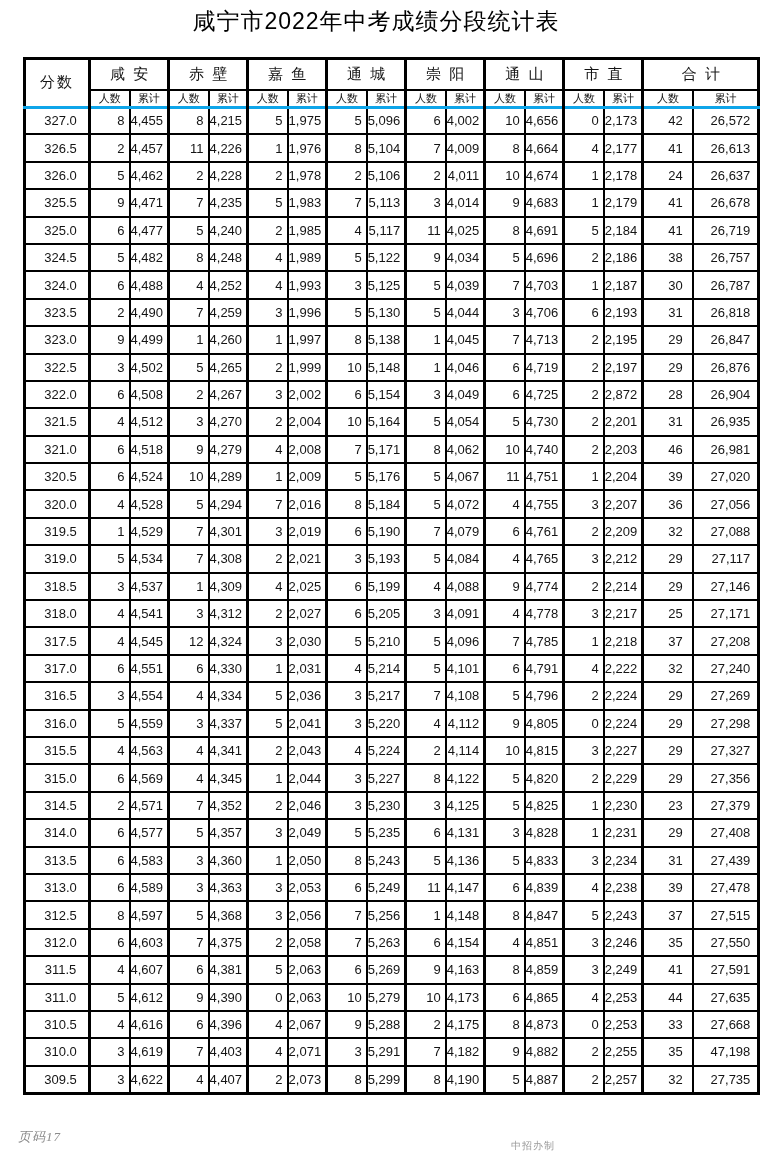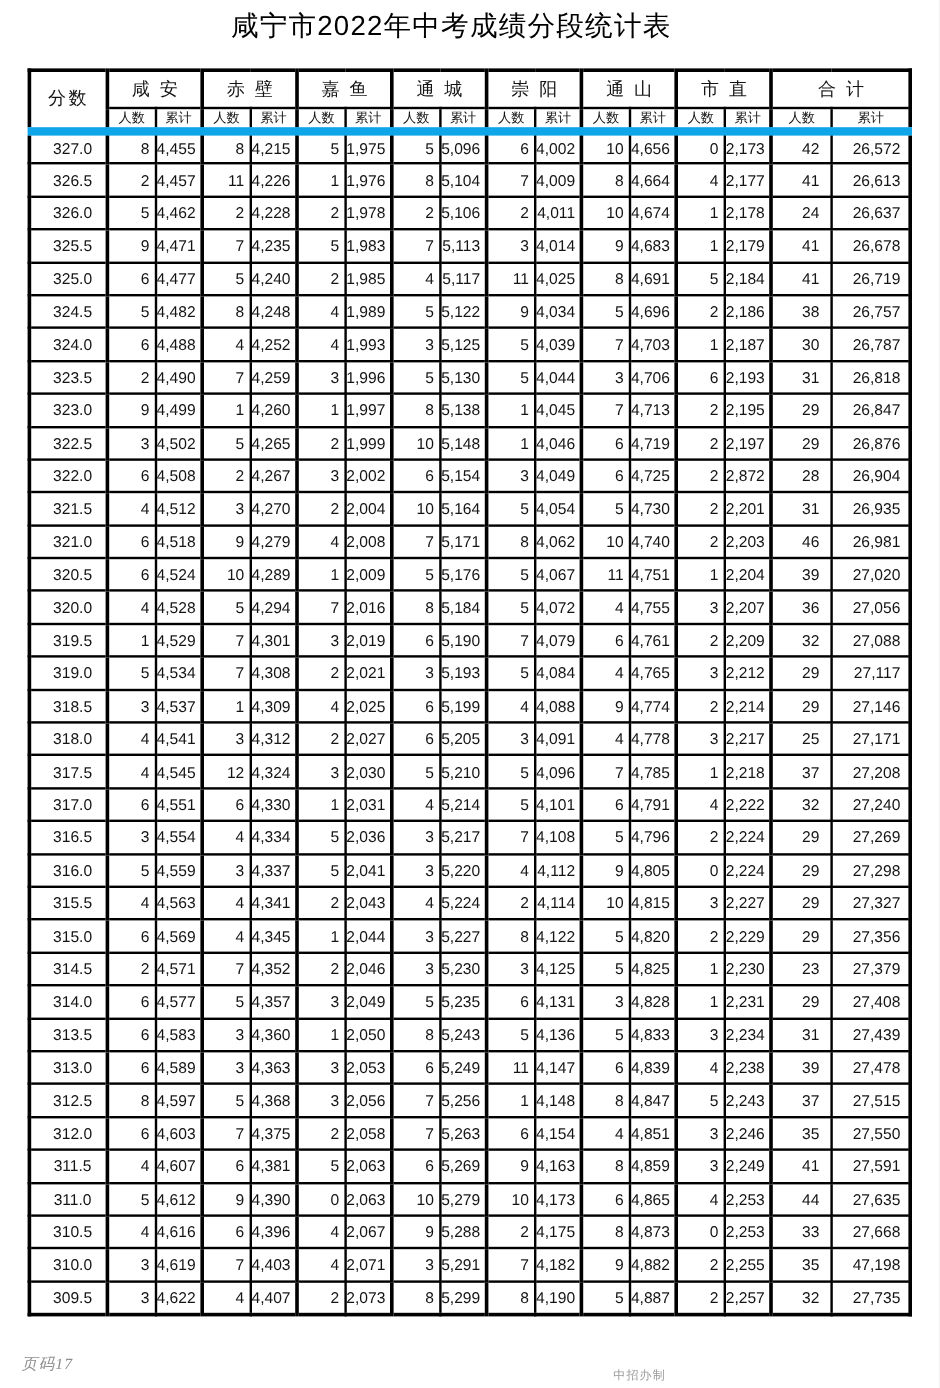--- a/index.html
+++ b/index.html
@@ -35,21 +35,21 @@
     border: 3px solid #000;
   }
   .score-table th, .score-table td {
     border: 2px solid #000;
     overflow: hidden;
     white-space: nowrap;
     background: #fff;
     color: #141414;
   }
   .score-table th.gs, .score-table td.gs { border-left-width: 3px; }
-  .score-table thead { border-bottom: 7px solid #0ea5e9; }
+  .score-table thead { border-bottom: 3px solid #0ea5e9; }
   .score-table tr.groups th { height: 31px; font-size: 15px; font-weight: 400; text-align: center; vertical-align: middle; }
   .score-table tr.subs th  { height: 16px; font-size: 11px; font-weight: 400; text-align: center; vertical-align: middle; }
   .score-table th.score-head { font-size: 17px; font-weight: 700; text-align: center; letter-spacing: 2px; }
   .score-table tbody td { height: 27.4px; font-size: 13px; vertical-align: middle; }
   .score-table td.score { text-align: center; padding-left: 7px; }
   .score-table td.num { text-align: right; padding-right: 4px; }
   .score-table td.total-count { padding-right: 9px; }
   .score-table td.total-cum { padding-right: 7px; }
   .spread { letter-spacing: 0.55em; margin-right: -0.55em; }
   .page-num {

